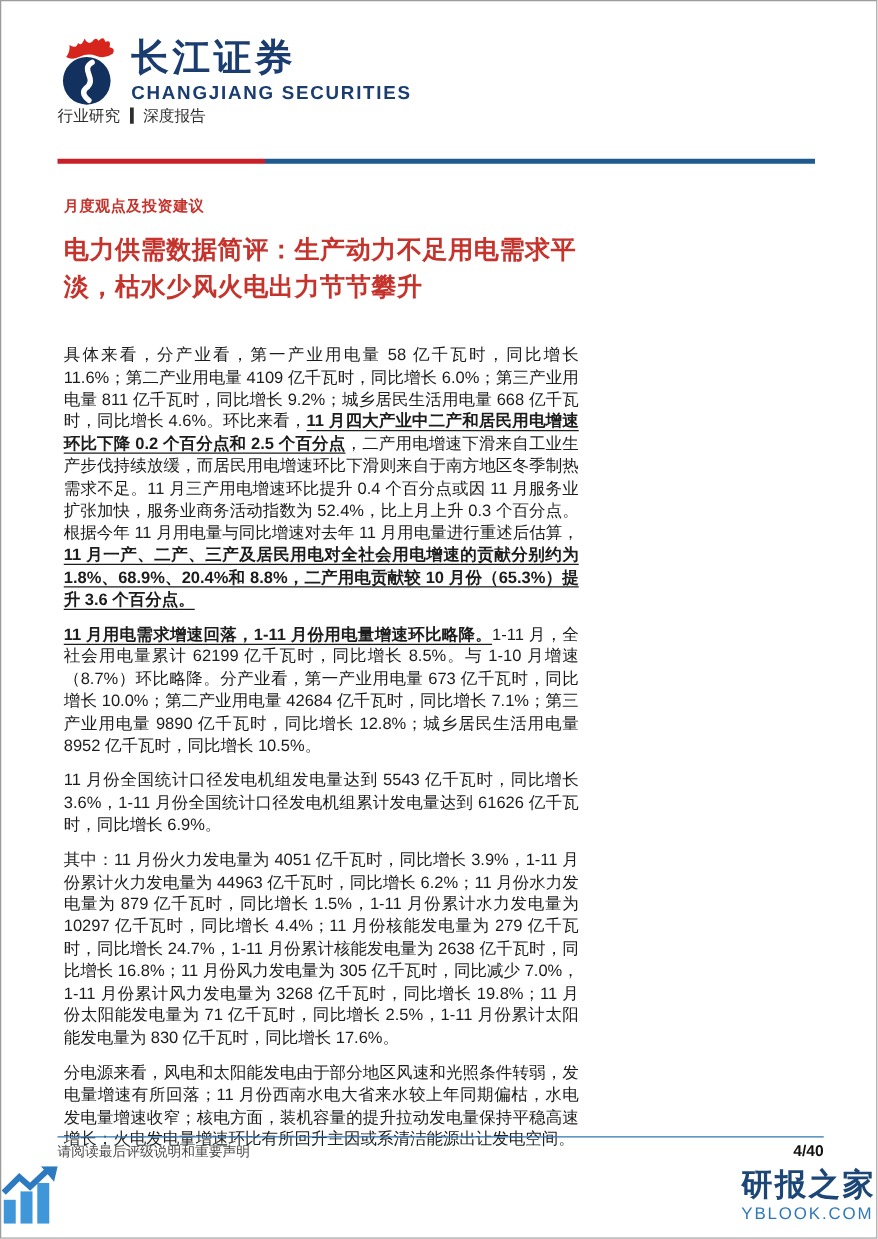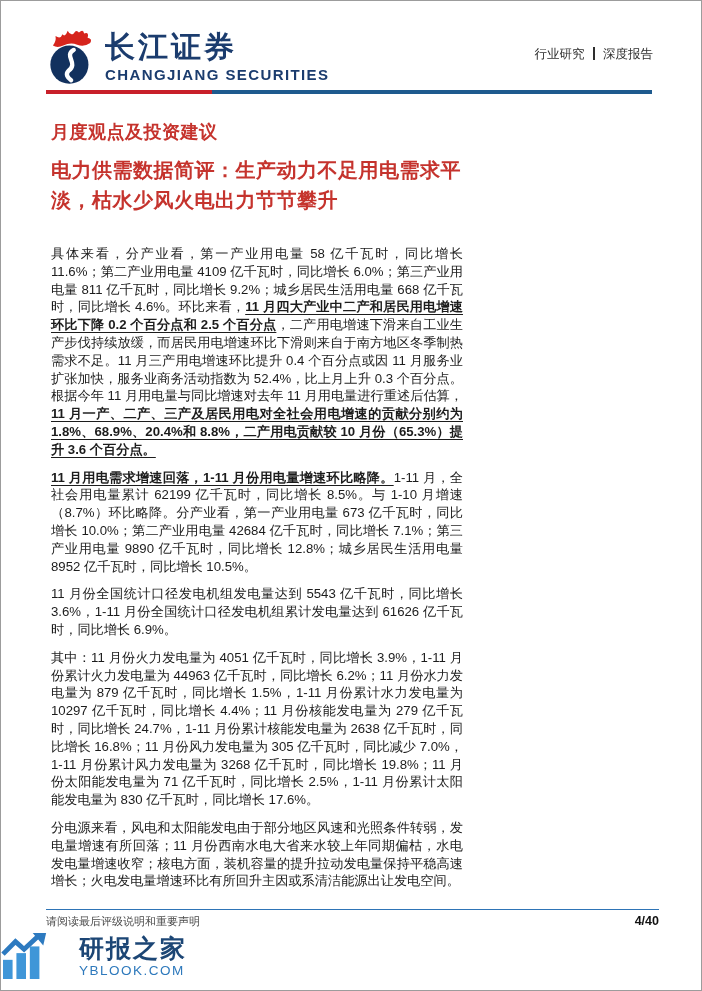--- a/index.html
+++ b/index.html
@@ -21,22 +21,23 @@
     width: 702px;
     height: 991px;
     background: #FFFFFF;
     border: 1px solid #9C9C9C;
     overflow: hidden;
   }
   
   .header-row {
     display: flex;
     justify-content: space-between;
-    align-items: center;
+    align-items: flex-start;
     margin: 26px 48px 5px 45px;
+    flex-direction: column;
   }
   .logo { display: flex; align-items: center; }
   .logo-icon { width: 52px; height: 58px; flex: 0 0 auto; }
   .logo-text { margin-left: 7px; }
   .logo-cn {
     font-size: 30px;
     font-weight: bold;
     color: var(--brand-navy);
     letter-spacing: 3px;
     line-height: 34px;
@@ -46,21 +47,21 @@
     font-size: 15px;
     font-weight: bold;
     color: var(--brand-navy);
     letter-spacing: 1.4px;
     margin-top: 2px;
   }
   .header-tag {
     font-size: 12.5px;
     color: #2E2E2E;
     white-space: nowrap;
-    margin-bottom: 3px;
+    margin-bottom: 20px;
   }
   .header-tag .divider {
     display: inline-block;
     width: 2.5px;
     height: 13px;
     background: #2E2E2E;
     margin: 0 8px;
     vertical-align: -2px;
   }
   .header-rule {
@@ -69,21 +70,21 @@
     margin: 0 49px 0 45px;
   }
   .header-rule .seg-red { width: 166px; background: var(--rule-red); }
   .header-rule .seg-blue { flex: 1; background: var(--rule-blue); }
   
   .main {
     margin: 26px 0 0 50px;
     width: 412px;
   }
   .doc-title {
-    font-size: 18px;
+    font-size: 12px;
     font-weight: bold;
     color: var(--accent-red);
     margin-bottom: 11px;
     letter-spacing: 0.5px;
   }
   .doc-subtitle {
     font-size: 20px;
     font-weight: bold;
     color: var(--accent-red);
     line-height: 30px;
@@ -118,21 +119,21 @@
   }
   .footer-disclaimer { font-size: 11px; color: #4A4A4A; }
   .footer-page { font-size: 12.5px; font-weight: bold; color: #111; text-align: right; }
   
   .watermark {
     position: absolute;
     left: 0;
     right: 0;
     top: 932px;
     display: flex;
-    justify-content: flex-start;
+    justify-content: space-between;
     align-items: center;
     gap: 28px;
   }
   .wm-icon { width: 50px; height: 46px; }
   .wm-brand {
     font-size: 25px;
     font-weight: bold;
     color: var(--wm-navy);
     letter-spacing: 2px;
     line-height: 27px;

